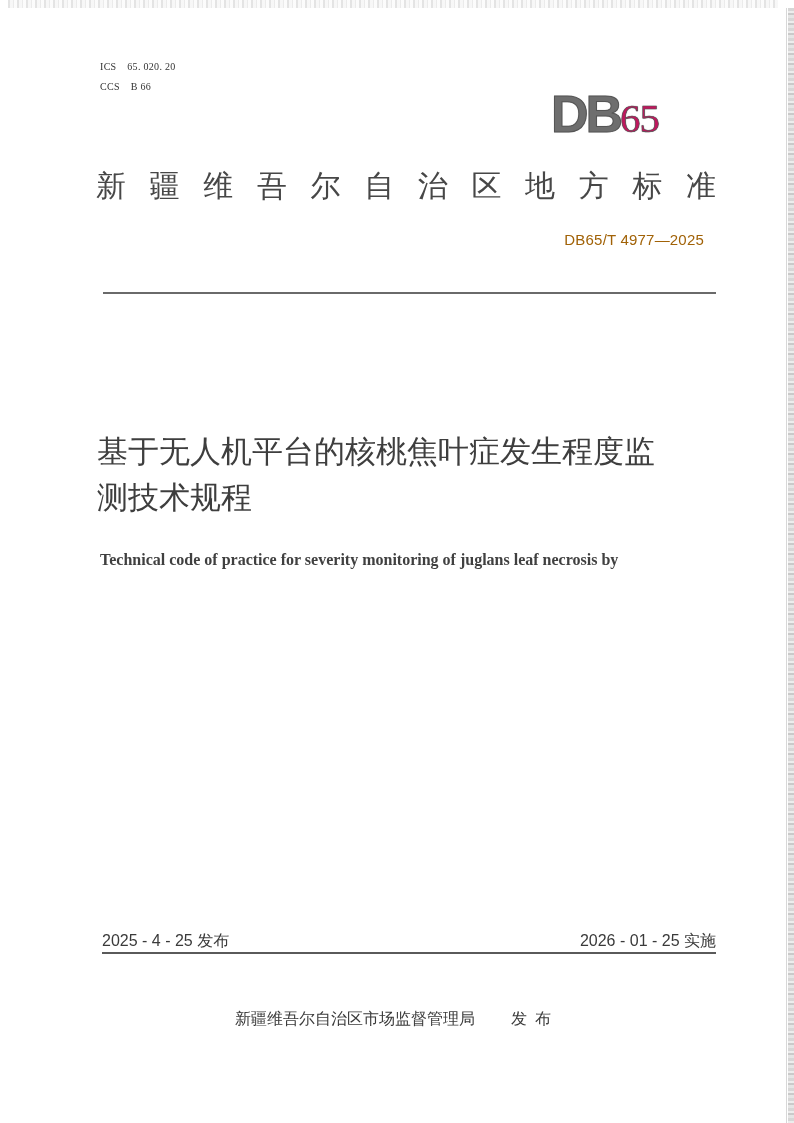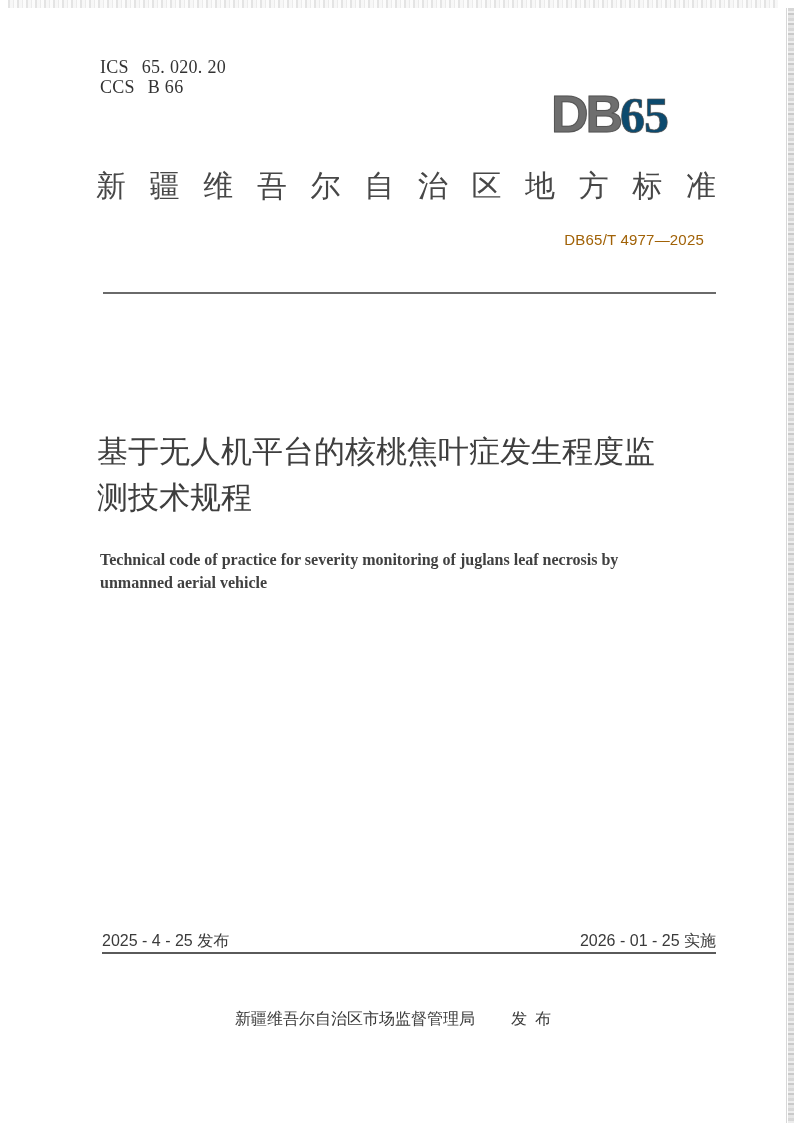--- a/index.html
+++ b/index.html
@@ -42,21 +42,21 @@
       left: 786px; top: 8px;
       width: 1px; height: 1115px;
       background: #bdbdbd;
       opacity: 0.6;
     }
 
     .ics {
       position: absolute;
       left: 100px; top: 57px;
       font-family: "Liberation Serif", "DejaVu Serif", serif;
-      font-size: 18px;
+      font-size: 10px;
       line-height: 20px;
       color: #333;
       letter-spacing: 0.3px;
     }
     .ics .row span + span { margin-left: 8px; }
 
     .db-logo {
       position: absolute;
       left: 503px; top: 88px;
       width: 170px; height: 50px;
@@ -72,23 +72,23 @@
       font-family: "Liberation Sans", "DejaVu Sans", sans-serif;
       font-weight: bold;
       font-size: 52px;
       letter-spacing: -3px;
       color: #6e6e6e;
       margin-left: 48px;
       -webkit-text-stroke: 1px #555;
     }
     .db-logo .num {
       font-family: "Liberation Serif", "DejaVu Serif", serif;
-      font-weight: bold;
-      font-size: 50px;
-      color: #0c4a6e;
+      font-weight: normal;
+      font-size: 41px;
+      color: #be185d;
       -webkit-text-stroke: 0.6px #555;
     }
 
     .std-title {
       position: absolute;
       left: 96px; top: 166px;
       width: 620px;
       font-size: 30px;
       line-height: 40px;
       color: #474747;
@@ -210,21 +210,20 @@
 
   <div class="rule-top"></div>
 
   <div class="title-cn">
     <div>基于无人机平台的核桃焦叶症发生程度监</div>
     <div>测技术规程</div>
   </div>
 
   <div class="title-en">
     <div>Technical code of practice for severity monitoring of juglans leaf necrosis by</div>
-    <div>unmanned aerial vehicle</div>
   </div>
 
   <div class="dates">
     <span>2025 - 4 - 25 发布</span>
     <span>2026 - 01 - 25 实施</span>
   </div>
   <div class="rule-bottom"></div>
 
   <div class="publisher">
     <span>新疆维吾尔自治区市场监督管理局</span><span class="issue">发布</span>

